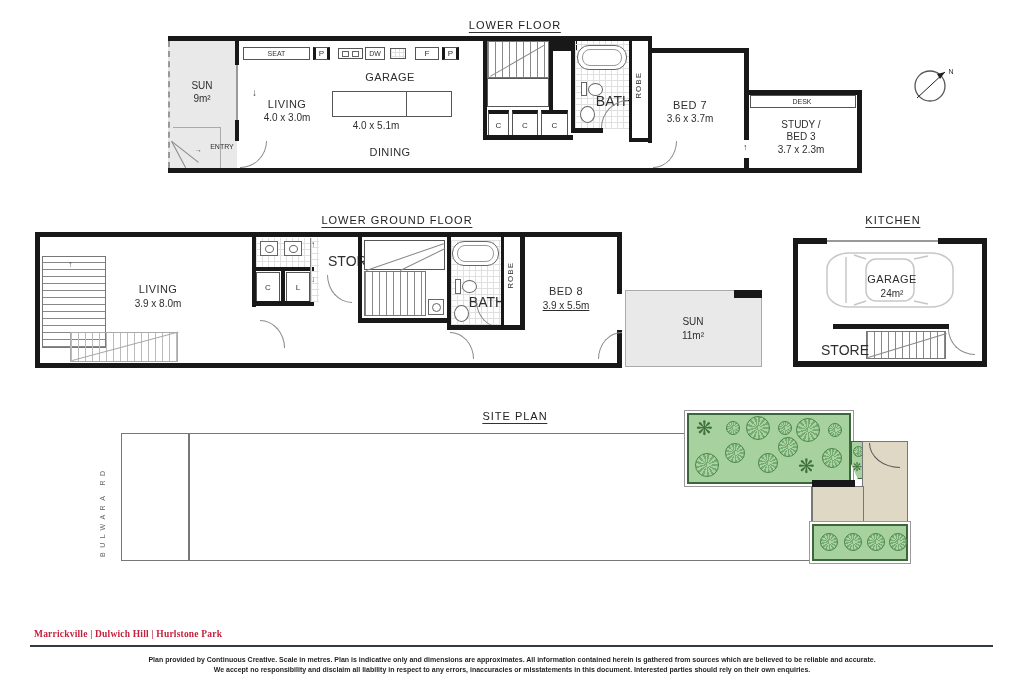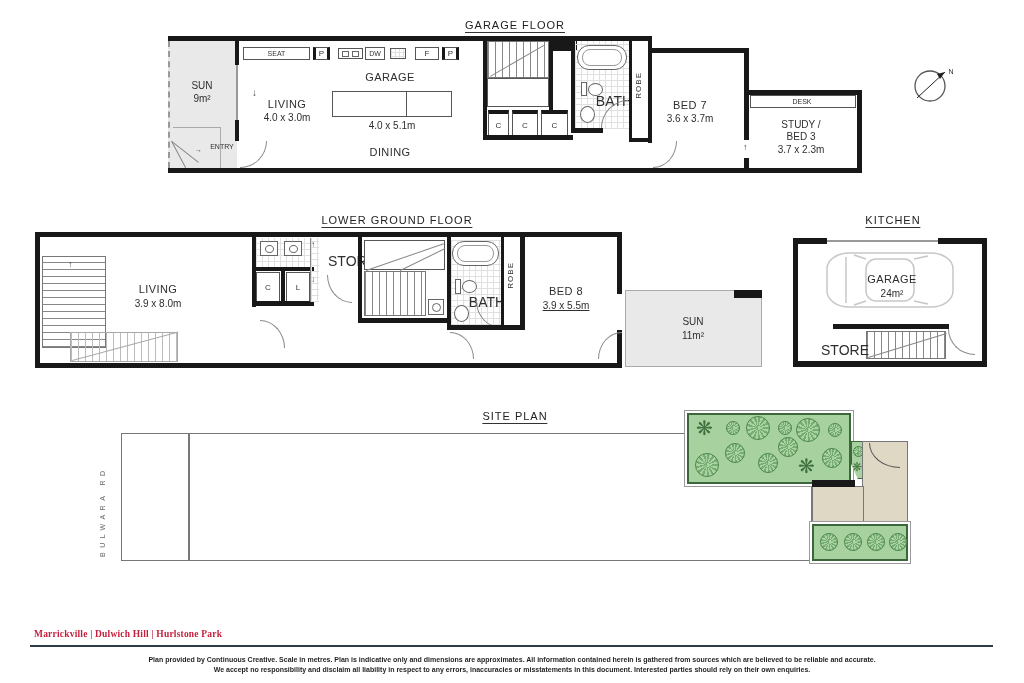--- a/index.html
+++ b/index.html
@@ -51,21 +51,21 @@
   .addr{position:absolute;font-size:19.5px;color:#2d3c47;white-space:nowrap;}
   .addr b{font-weight:bold;}
   .rule{position:absolute;background:#2d3c47;}
   .disc{position:absolute;left:512px;transform:translateX(-50%);font-size:7px;font-weight:bold;color:#1f1f1f;white-space:nowrap;}
 </style>
 </head>
 <body>
 
 <div class="page">
 
-  <div class="title" style="left:515px;top:19px;">GARAGE FLOOR</div>
+  <div class="title" style="left:515px;top:19px;">LOWER FLOOR</div>
 
   <div class="gray" style="left:168px;top:41px;width:67px;height:127px;border-left:2px dashed #999;"></div>
   <div style="position:absolute;left:173px;top:127px;width:47px;height:40px;border-top:1px solid #aaa;border-right:1px solid #aaa;"></div>
   <div class="diag" style="left:172px;top:141px;width:34px;transform:rotate(38deg);"></div>
   <div class="diag" style="left:172px;top:141px;width:30px;transform:rotate(62deg);"></div>
   <div class="lbl dim" style="left:202px;top:80px;">SUN</div>
   <div class="lbl dim" style="left:202px;top:93px;">9m²</div>
   <span class="arrow" style="left:195px;top:146px;font-size:7px;">→</span>
   <div class="lbl xs" style="left:222px;top:143px;">ENTRY</div>
 
@@ -98,21 +98,21 @@
   <div class="bx cell" style="left:415px;top:47px;width:24px;height:13px;">
       <span>F</span>
     </div>
   <div class="bx cell" style="left:442px;top:47px;width:17px;height:13px;border-left:3px solid #181818;border-right:3px solid #181818;">
       <span>P</span>
     </div>
 
   <div class="lbl rm" style="left:390px;top:71px;">GARAGE</div>
   <div class="bx" style="left:332px;top:91px;width:120px;height:26px;"></div>
   <div class="thin" style="left:406px;top:92px;width:1px;height:24px;background:#555;"></div>
-  <div class="lbl dim" style="left:392px;top:120px;">4.0 x 5.1m</div>
+  <div class="lbl dim" style="left:376px;top:120px;">4.0 x 5.1m</div>
   <div class="lbl rm" style="left:390px;top:146px;">DINING</div>
   <div class="lbl rm" style="left:287px;top:98px;">LIVING</div>
   <div class="lbl dim" style="left:287px;top:112px;">4.0 x 3.0m</div>
 
   <div class="w" style="left:483px;top:41px;width:4px;height:94px;"></div>
   <div class="st-v" style="left:487px;top:41px;width:62px;height:37px;"></div>
   <div class="bx" style="left:487px;top:78px;width:62px;height:29px;"></div>
   <div class="diag" style="left:490px;top:76px;width:63px;transform:rotate(-30deg);"></div>
   <div class="w" style="left:549px;top:41px;width:4px;height:69px;"></div>
   <div class="w" style="left:553px;top:41px;width:24px;height:10px;"></div>

